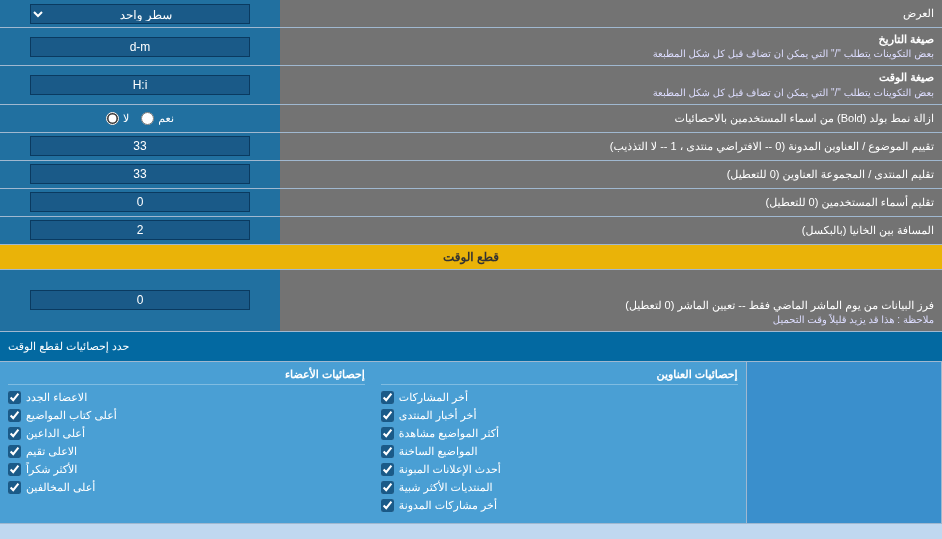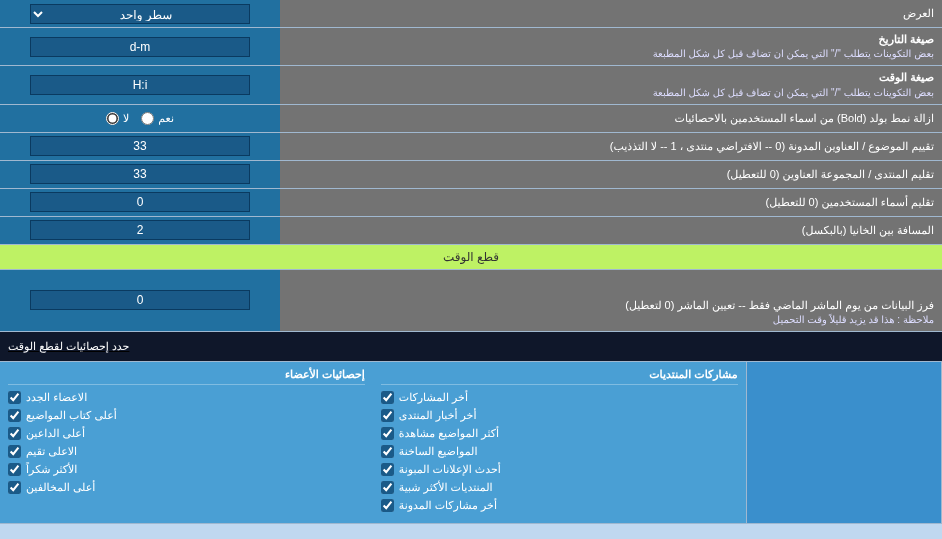--- a/index.html
+++ b/index.html
@@ -45,23 +45,23 @@
       border: 1px solid #0a3a60;
       color: #fff;
       width: 220px;
       height: 20px;
       text-align: center;
       font-size: 12px;
       padding: 2px 4px;
     }
 
     .section-header {
-      background: #bef264;
+      background: #eab308;
       color: #333;
-      font-weight: normal;
+      font-weight: bold;
       text-align: center;
       padding: 5px 8px;
       border-bottom: 1px solid #a0b8d0;
       font-size: 12px;
     }
 
     .radio-cell {
       width: 280px;
       background: #2170a0;
       display: flex;
@@ -119,24 +119,23 @@
       color: #fff;
       font-weight: bold;
       font-size: 11px;
       margin-bottom: 6px;
       padding-bottom: 3px;
       border-bottom: 1px solid rgba(255,255,255,0.3);
     }
 
     .stats-outer-row {
       display: flex;
-      background: #0f172a;
+      background: #0369a1;
       min-height: 30px;
       border-bottom: 1px solid #a0b8d0;
-      text-decoration: underline;
     }
 
     .stats-outer-label {
       flex: 1;
       color: #fff;
       font-size: 11px;
       padding: 6px 8px;
       display: flex;
       align-items: center;
       justify-content: flex-end;
@@ -280,21 +279,21 @@
     <span>حدد إحصائيات لقطع الوقت</span>
   </div>
 </div>
 
 <div class="checkboxes-container">
 
   <div class="checkbox-col" style="flex:0.5; background:#3a8fcc; border-right:1px solid #a0b8d0;">
   </div>
 
   <div class="checkbox-col">
-    <div class="col-header">مشاركات المنتديات</div>
+    <div class="col-header">إحصائيات العناوين</div>
     <div class="checkbox-item">
       <span>أخر المشاركات</span>
       <input type="checkbox" checked="" style="">
     </div>
     <div class="checkbox-item">
       <span>أخر أخبار المنتدى</span>
       <input type="checkbox" checked="" style="">
     </div>
     <div class="checkbox-item">
       <span>أكثر المواضيع مشاهدة</span>

